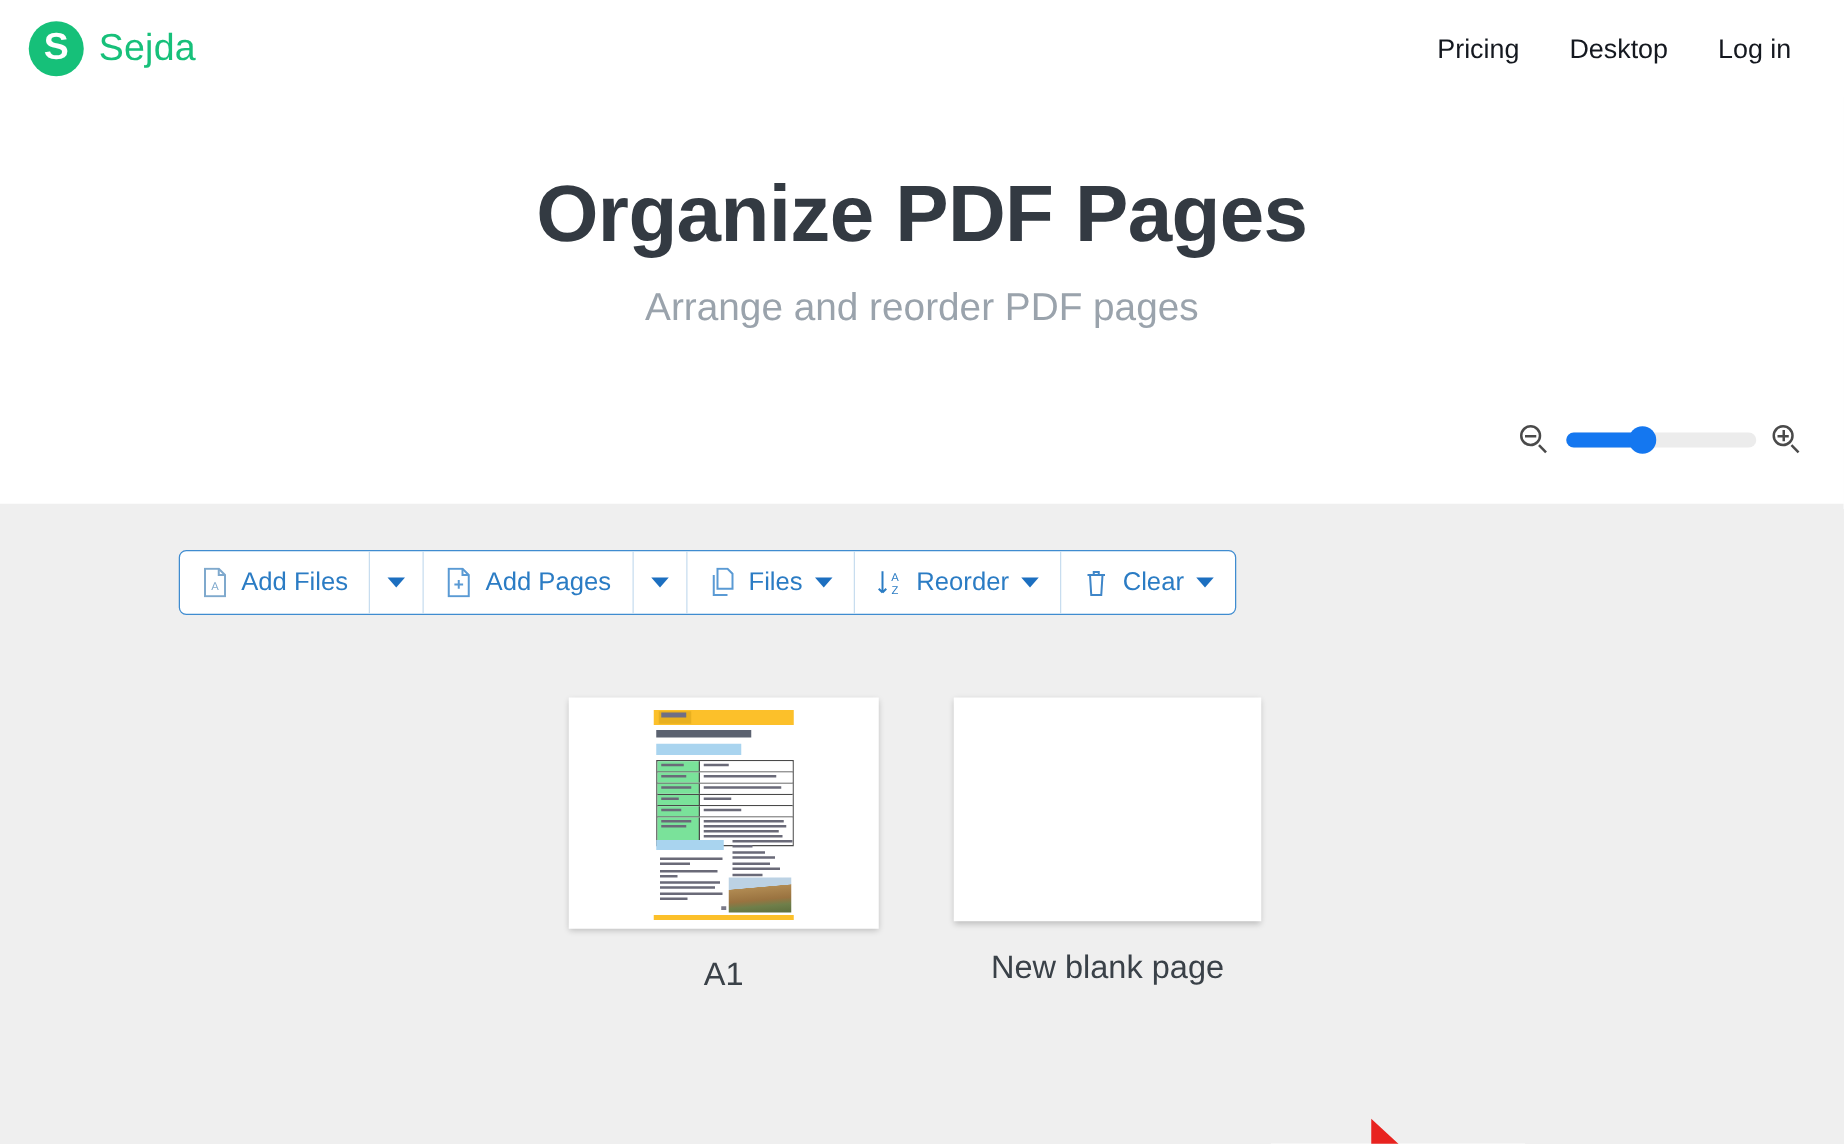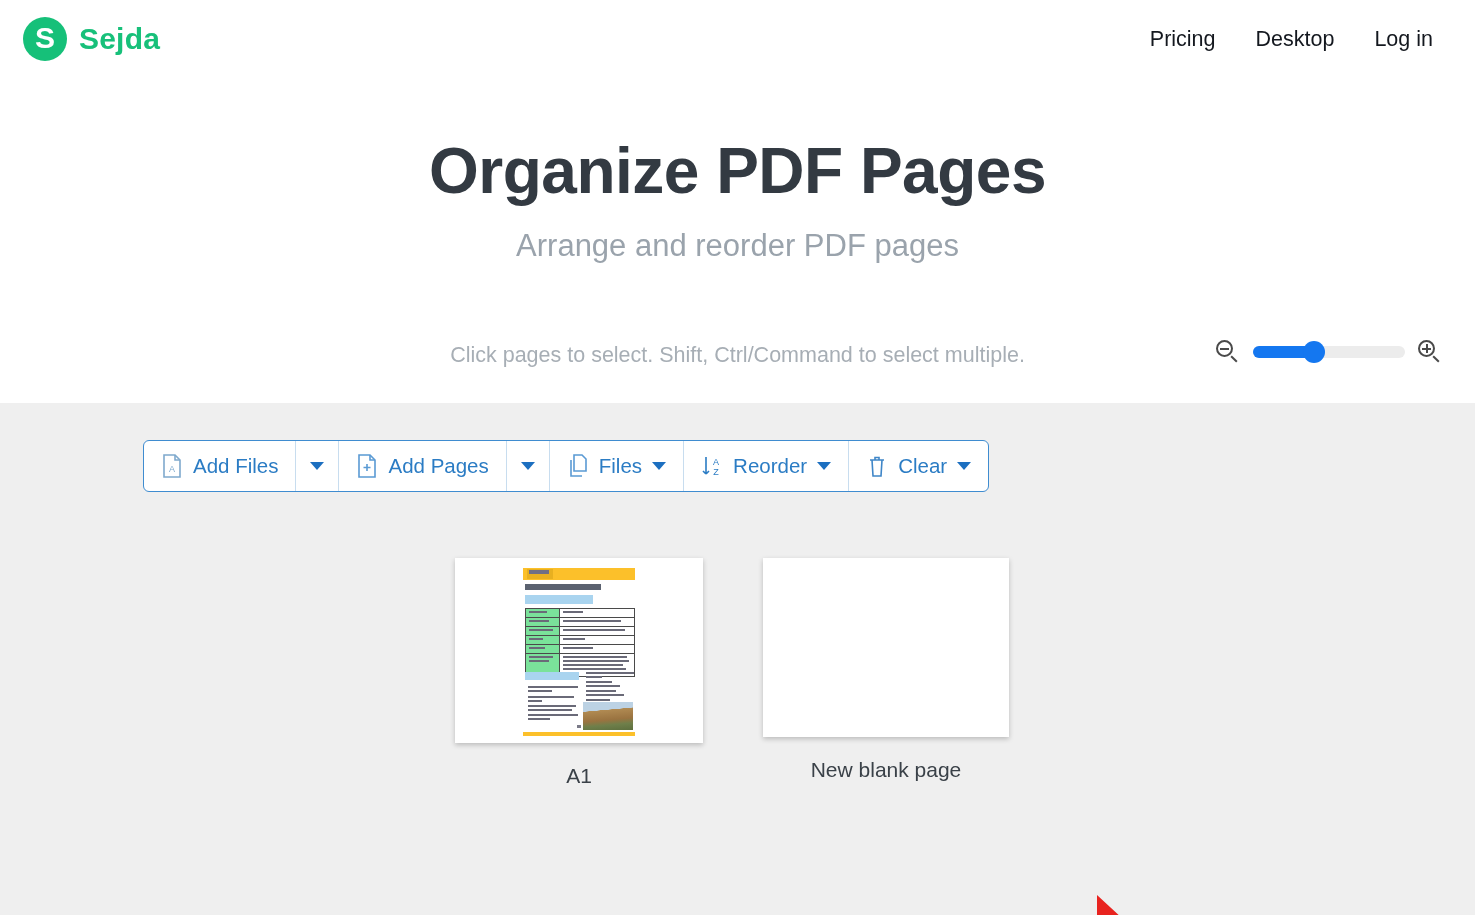--- a/index.html
+++ b/index.html
@@ -21,21 +21,20 @@
   .brand-mark {
     width: 44px; height: 44px; border-radius: 50%;
     background: #16c079;
     display: flex; align-items: center; justify-content: center;
     color: #ffffff; font-size: 30px; font-weight: bold; line-height: 1;
     padding-bottom: 3px;
   }
   .brand-name {
     margin-left: 12px; font-size: 30px; color: #17c07a;
     letter-spacing: .2px;
-    font-weight: bold;
   }
   .main-nav { display: flex; align-items: center; margin-left: 64px; gap: 34px; }
   .nav-link {
     font-size: 21.5px; color: #14181f; white-space: nowrap;
     display: flex; align-items: center; gap: 9px; cursor: pointer;
   }
   .chev-down {
     display: inline-block; width: 11px; height: 11px;
     border-right: 2px solid #14181f; border-bottom: 2px solid #14181f;
     transform: rotate(45deg) translate(-2px,-2px);
@@ -124,21 +123,21 @@
   .tb-icon { width: 22px; height: 24px; display: block; }
 
   
   .pages { position: absolute; top: 145px; left: 0; width: 1475px; }
   .page-card {
     position: absolute; display: flex; flex-direction: column; align-items: center;
     cursor: pointer;
   }
   .thumb-shadow { box-shadow: 0 2px 5px rgba(0,0,0,.22); background: #fff; }
   .page-label {
-    margin-top: 21px; font-size: 21px; color: #3a4148; text-align: left;
+    margin-top: 21px; font-size: 26px; color: #3a4148; text-align: left;
   }
 
   
   #card-a1 { left: 455px; top: 10px; width: 248px; }
   .a1-thumb { width: 248px; height: 185px; position: relative; overflow: hidden; }
   .doc { position: absolute; left: 62px; top: 4px; width: 124px; height: 177px; background: #fff; }
   .doc-topbar { position: absolute; left: 6px; top: 6px; width: 112px; height: 12px; background: #fcc02a; }
   .doc-logo { position: absolute; left: 10px; top: 7px; width: 26px; height: 10px; background: #e8b020; }
   .doc-logo-txt { position:absolute; left:12px; top:8px; width:20px; height:4px; background:#6f6f85; }
   .doc-h1 { position: absolute; left: 8px; top: 22px; width: 76px; height: 6px; background: #5b6270; }
@@ -184,21 +183,20 @@
       <div class="nav-link">Log in</div>
     </div>
   </div>
 
   <div class="hero">
     <div class="hero-title">Organize PDF Pages</div>
     <div class="hero-sub">Arrange and reorder PDF pages</div>
   </div>
 
   <div class="hint-row">
-    <div class="hint-text">Click pages to select. Shift, Ctrl/Command to select multiple.</div>
 
     <div class="zoom-ctl">
       <div class="mag">
         <div class="glass"></div>
           <div class="bar"></div>
           <div class="handle"></div>
       </div>
       <div class="slider">
         <div class="slider-fill" id="slider-fill" style="width: 61.16px;"></div>
         <div class="slider-thumb" id="slider-thumb" style="left: 50.16px;"></div>

